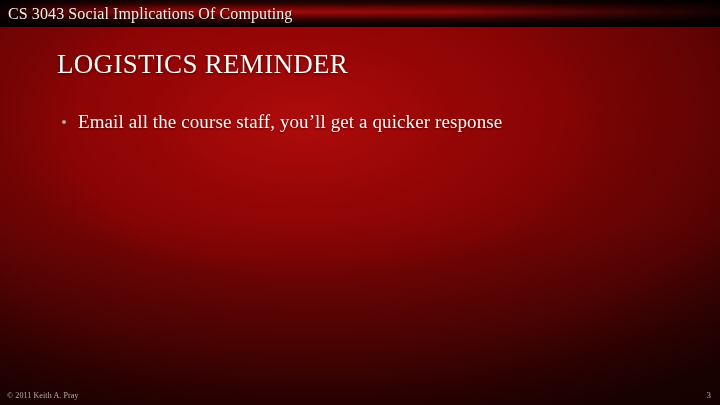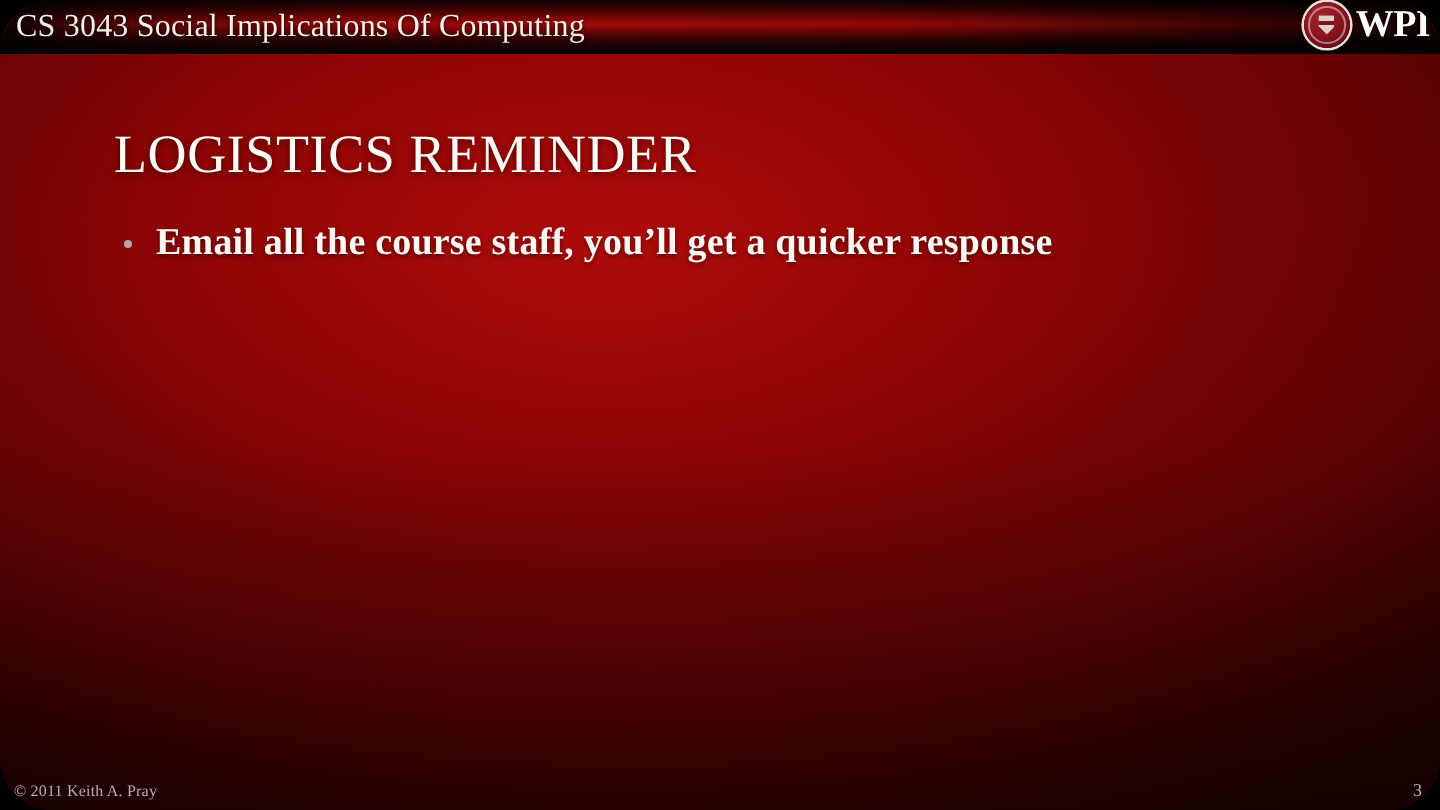--- a/index.html
+++ b/index.html
@@ -11,21 +11,20 @@
     position: relative;
     width: 720px;
     height: 405px;
     overflow: hidden;
     font-family: "Liberation Serif", "DejaVu Serif", serif;
     background-color: #8f0404;
     background-image:
       radial-gradient(ellipse 62% 58% at 42% 30%, rgba(175,12,12,0.95) 0%, rgba(150,6,6,0.75) 35%, rgba(90,3,3,0.25) 68%, rgba(40,2,2,0.0) 100%),
       radial-gradient(ellipse 120% 110% at 40% 22%, #a00505 0%, #8d0404 32%, #6a0303 58%, #480303 78%, #2d0303 100%);
     user-select: none;
-    border-radius: 26px;
   }
 
   
   .vignette {
     position: absolute;
     inset: 0;
     pointer-events: none;
     background:
       radial-gradient(ellipse 78% 80% at 45% 32%, rgba(0,0,0,0) 45%, rgba(0,0,0,0.18) 72%, rgba(0,0,0,0.52) 100%),
       linear-gradient(to bottom, rgba(0,0,0,0) 55%, rgba(0,0,0,0.30) 100%);
@@ -139,41 +138,39 @@
     position: absolute;
     left: 57px;
     top: 48px;
     z-index: 3;
     color: #fdf9f5;
     font-size: 27px;
     line-height: 32px;
     letter-spacing: 0.3px;
     white-space: nowrap;
     text-shadow: 0 1px 3px rgba(0,0,0,0.55);
-    margin-top: 13px;
   }
   .bullet-list {
     position: absolute;
     left: 59px;
     top: 108px;
     right: 40px;
     z-index: 3;
     margin: 0;
     padding: 0;
     list-style: none;
   }
   .bullet-item {
     position: relative;
     padding-left: 19px;
     color: #fbf7f3;
     font-size: 19px;
     line-height: 28px;
     letter-spacing: 0.1px;
     text-shadow: 0 1px 2px rgba(0,0,0,0.5);
-    font-weight: bold;
   }
   .bullet-item .dot {
     position: absolute;
     left: 3px;
     top: 12px;
     width: 4.2px;
     height: 4.2px;
     border-radius: 50%;
     background: #b5a69d;
   }
@@ -203,28 +200,20 @@
 </style>
 </head>
 <body>
 
 <div class="slide">
 
   <div class="header-bar">
     <div class="header-title">CS 3043 Social Implications Of Computing</div>
   </div>
 
-  <div class="wpi-logo">
-    <div class="wpi-seal">
-      <div class="ring-inner"></div>
-      <div class="shield"></div>
-      <div class="shield-bar"></div>
-    </div>
-    <div class="wpi-text">WPI</div>
-  </div>
 
   <div class="slide-title">LOGISTICS REMINDER</div>
 
   <ul class="bullet-list">
     <li class="bullet-item">
       <span class="dot"></span>
       <span>Email all the course staff, you’ll get a quicker response</span>
     </li>
   </ul>
 

